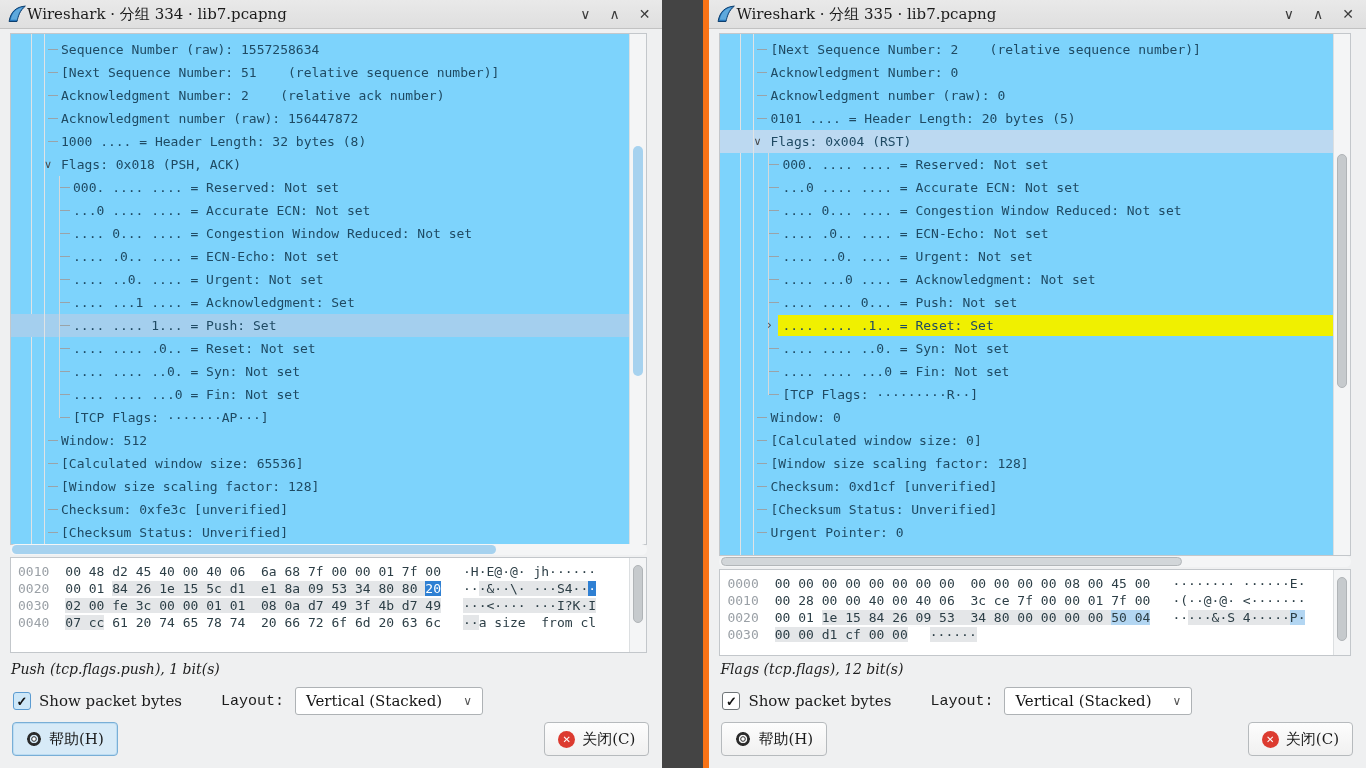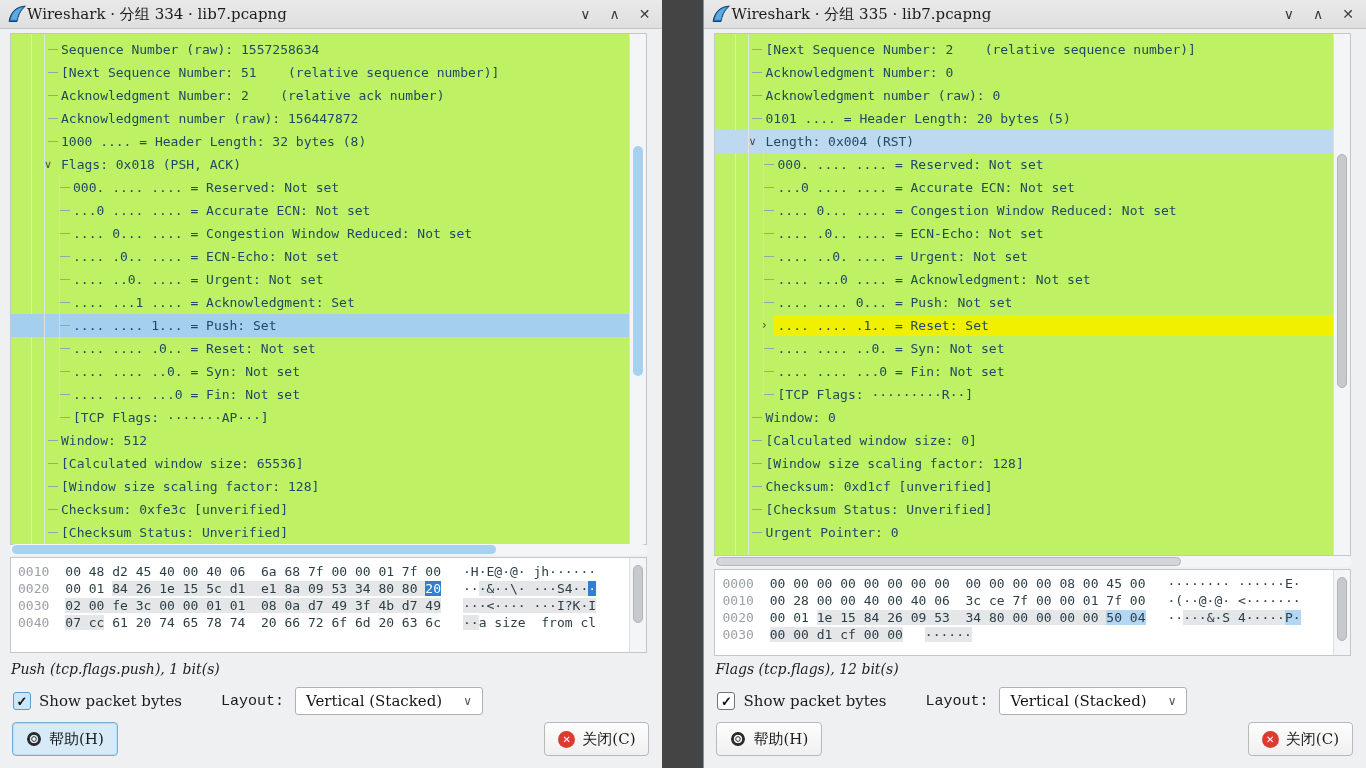--- a/index.html
+++ b/index.html
@@ -1,29 +1,29 @@
 <!DOCTYPE html>
 <html><head>
 <meta charset="utf-8">
 <style>
   html,body{margin:0;padding:0;background:#444;}
   .desktop{width:1366px;height:768px;display:flex;font-family:"DejaVu Serif",serif;}
   .window{position:relative;width:683px;height:768px;background:#eff0f1;box-sizing:border-box;overflow:hidden;}
-  .window.win-right{border-left:1px solid #f97316;margin-left:41px;}
+  .window.win-right{border-left:6px solid #f97316;margin-left:41px;}
 
   
   .titlebar{height:28px;background:linear-gradient(#e9e9e9,#dfdfdf);border-bottom:1px solid #c2c2c2;
             display:flex;align-items:center;}
   .win-icon{margin-left:7px;width:20px;height:20px;flex:0 0 auto;}
   .tb-title{flex:1;text-align:left;font-size:15px;color:#1b1b1b;white-space:nowrap;overflow:hidden;}
   .tb-btns{display:flex;gap:19px;margin-right:12px;color:#3c3c3c;font-size:14px;font-family:"DejaVu Sans",sans-serif;}
   .tb-btns span{cursor:default;line-height:28px;}
 
   
-  .tree-panel{position:absolute;left:10px;right:15px;background:#bef264;border:1px solid #c3c7cb;}
+  .tree-panel{position:absolute;left:10px;right:15px;background:#7dd3fc;border:1px solid #c3c7cb;}
   .win-left  .tree-panel{top:33px;height:510px;}
   .win-right .tree-panel{top:33px;height:521px;}
   .tree-view{position:absolute;left:0;top:0;right:16px;bottom:0;overflow:hidden;padding-top:4px;}
   .tree-view::before,.tree-view::after{content:"";position:absolute;top:0;bottom:0;width:1px;background:#e0e3e5;}
   .tree-view::before{left:20px;} .tree-view::after{left:33px;}
   .tree-row{position:relative;height:23px;line-height:23px;white-space:pre;
             font-family:"DejaVu Sans Mono",monospace;font-size:13px;color:#1f4a63;}
   .tree-row .txt{position:relative;z-index:1;}
   .lvl0 .txt{margin-left:50px;} .lvl1 .txt{margin-left:62px;}
   .dash{position:absolute;top:11px;height:1px;width:10px;background:#9aa3a8;z-index:1;}
@@ -191,21 +191,21 @@
         <span>✕</span>
       </div>
     </div>
 
     <div class="tree-panel">
       <div class="tree-view">
           <div class="tree-row lvl0"><span class="dash"></span><span class="txt">[Next Sequence Number: 2    (relative sequence number)]</span></div>
           <div class="tree-row lvl0"><span class="dash"></span><span class="txt">Acknowledgment Number: 0</span></div>
           <div class="tree-row lvl0"><span class="dash"></span><span class="txt">Acknowledgment number (raw): 0</span></div>
           <div class="tree-row lvl0"><span class="dash"></span><span class="txt">0101 .... = Header Length: 20 bytes (5)</span></div>
-          <div class="tree-row lvl0 row-sel2"><span class="exp">∨</span><span class="txt">Length: 0x004 (RST)</span></div>
+          <div class="tree-row lvl0 row-sel2"><span class="exp">∨</span><span class="txt">Flags: 0x004 (RST)</span></div>
           <div class="tree-row lvl1"><span class="vguide"></span><span class="dash"></span><span class="txt">000. .... .... = Reserved: Not set</span></div>
           <div class="tree-row lvl1"><span class="vguide"></span><span class="dash"></span><span class="txt">...0 .... .... = Accurate ECN: Not set</span></div>
           <div class="tree-row lvl1"><span class="vguide"></span><span class="dash"></span><span class="txt">.... 0... .... = Congestion Window Reduced: Not set</span></div>
           <div class="tree-row lvl1"><span class="vguide"></span><span class="dash"></span><span class="txt">.... .0.. .... = ECN-Echo: Not set</span></div>
           <div class="tree-row lvl1"><span class="vguide"></span><span class="dash"></span><span class="txt">.... ..0. .... = Urgent: Not set</span></div>
           <div class="tree-row lvl1"><span class="vguide"></span><span class="dash"></span><span class="txt">.... ...0 .... = Acknowledgment: Not set</span></div>
           <div class="tree-row lvl1"><span class="vguide"></span><span class="dash"></span><span class="txt">.... .... 0... = Push: Not set</span></div>
           <div class="tree-row lvl1"><span class="hl-band"></span><span class="vguide"></span><span class="exp">›</span><span class="txt">.... .... .1.. = Reset: Set</span></div>
           <div class="tree-row lvl1"><span class="vguide"></span><span class="dash"></span><span class="txt">.... .... ..0. = Syn: Not set</span></div>
           <div class="tree-row lvl1"><span class="vguide"></span><span class="dash"></span><span class="txt">.... .... ...0 = Fin: Not set</span></div>

